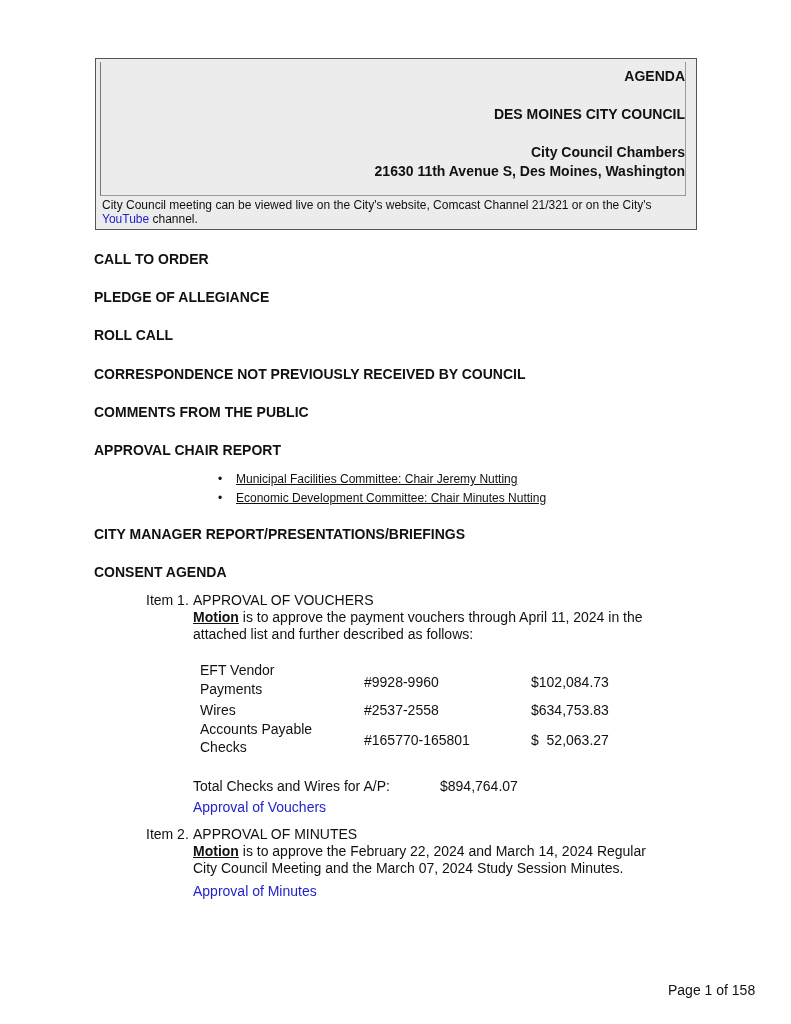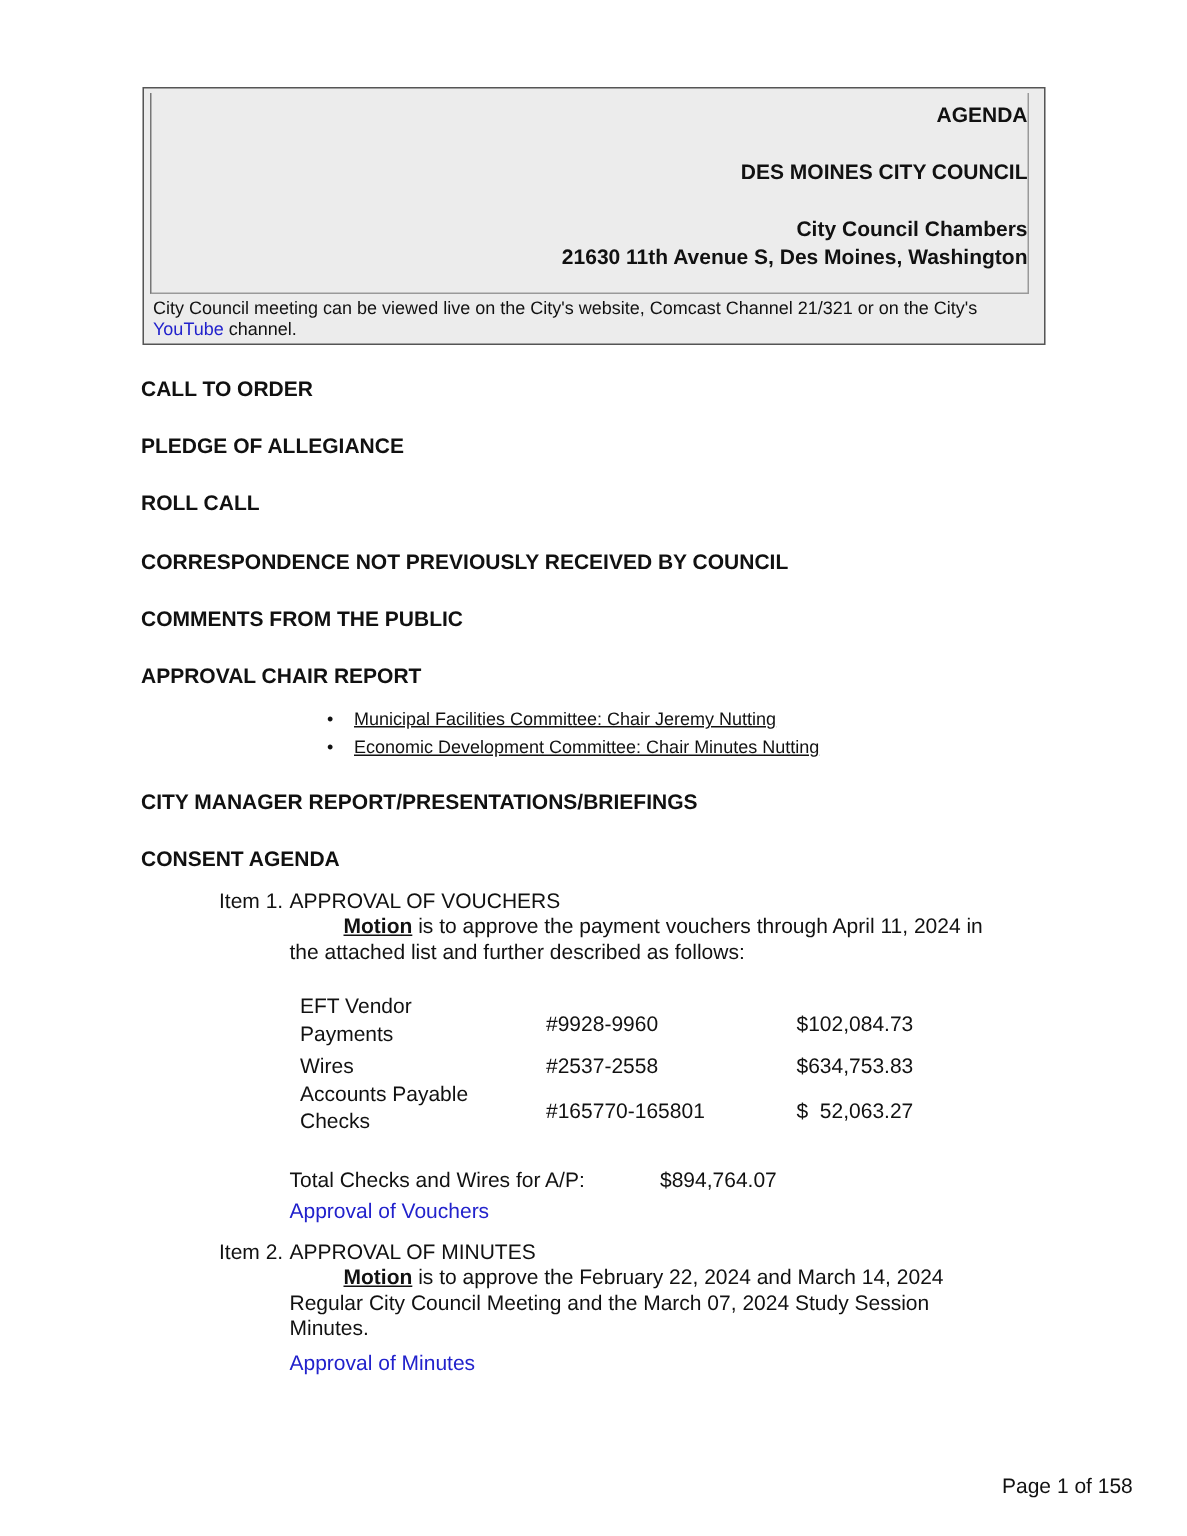--- a/index.html
+++ b/index.html
@@ -8,21 +8,21 @@
   .header-inner { position:absolute; left:4px; top:3px; width:586px; height:134px; border:1px solid #999; border-top:none; border-left:1px solid #777; box-sizing:border-box; text-align:right; font-weight:bold; font-size:14px; }
   .header-inner .l { position:absolute; left:0; right:0; }
   .header-note { position:absolute; left:6px; top:139px; width:590px; font-size:12px; line-height:14px; }
   a.link { color:#2222cc; }
   .section { position:absolute; left:94px; font-weight:bold; font-size:14px; }
   .bullets { position:absolute; left:218px; top:470px; font-size:12px; line-height:19px;text-decoration:underline; }
   .bullets .b { position:relative; padding-left:18px; }
   .bullets .b::before { content:"•"; position:absolute; left:0; }
   .item-no { position:absolute; left:102px; font-size:14px;margin-left:44px; }
   .item-body { position:absolute; left:193px; font-size:14px; line-height:17px; width:480px; }
-  .motion { font-weight:bold; text-decoration:underline;margin-left:36px; }
+  .motion { font-weight:bold; text-decoration:underline; }
   .vtable { position:absolute; left:200px; top:662px; font-size:14px; line-height:16px; }
   .vrow { position:relative; height:0; }
   .vcell { position:absolute; white-space:nowrap; }
   .total { position:absolute; left:193px; top:778px; font-size:14px; }
   .total .amt { position:absolute; left:247px; }
   .page-no { position:absolute; left:668px; top:982px; font-size:14px; }
 </style>
 </head>
 <body>
 

